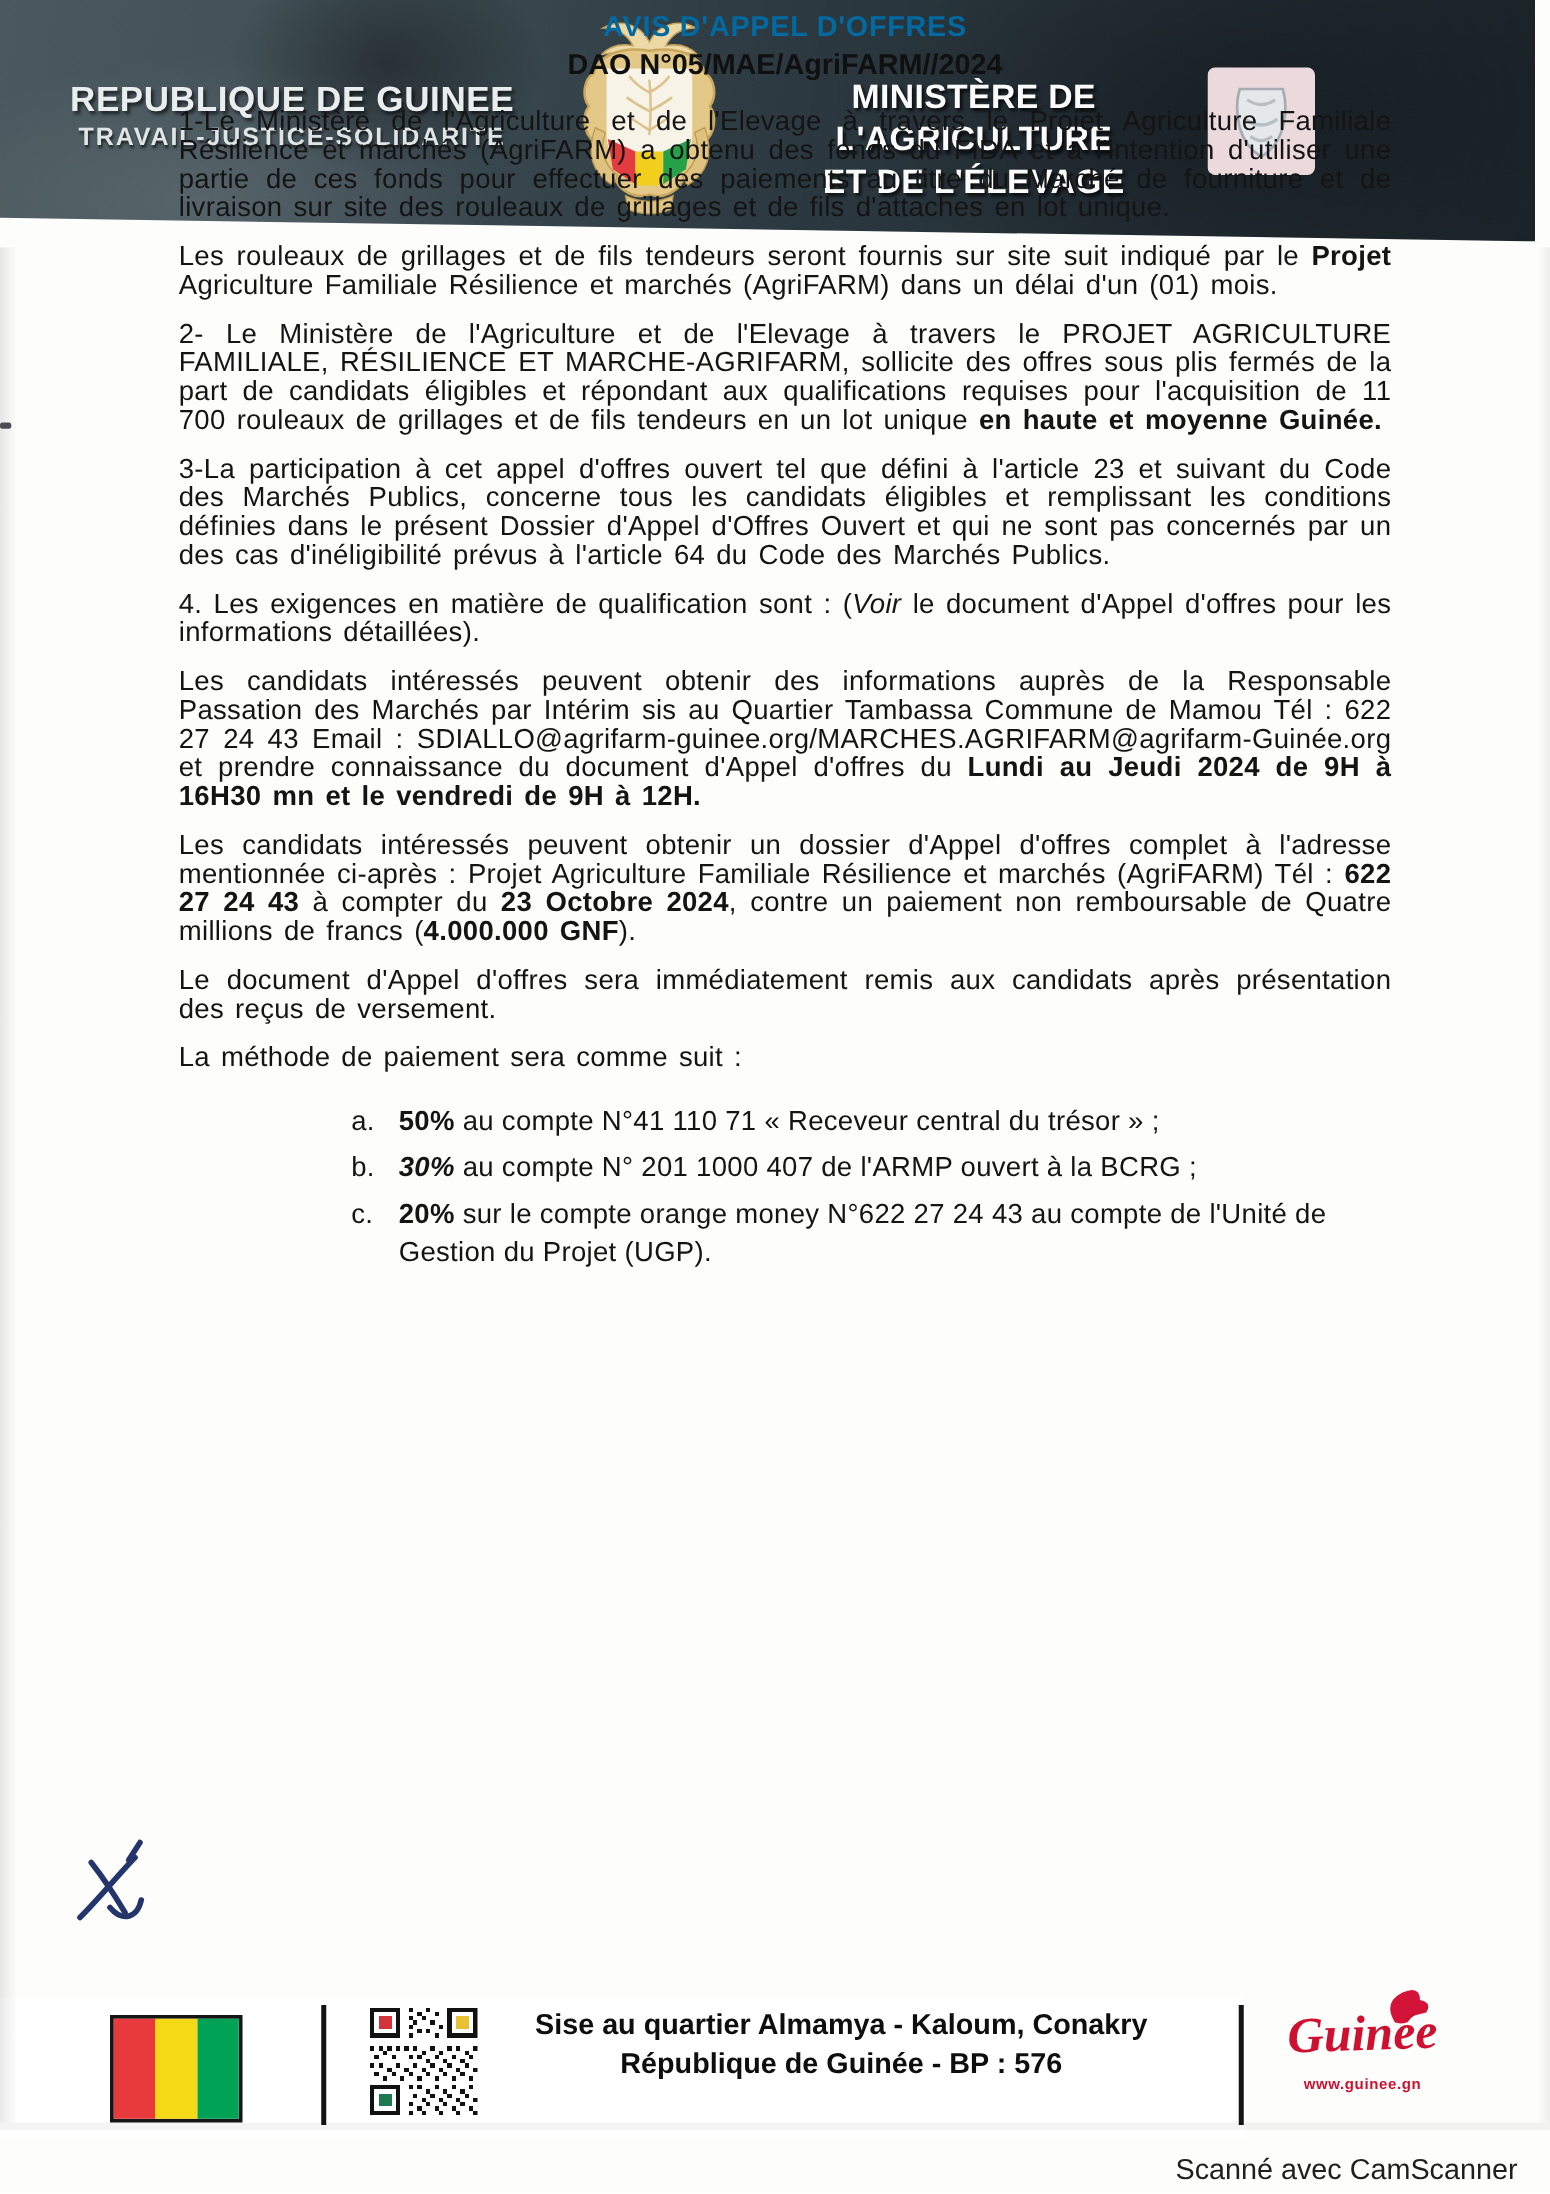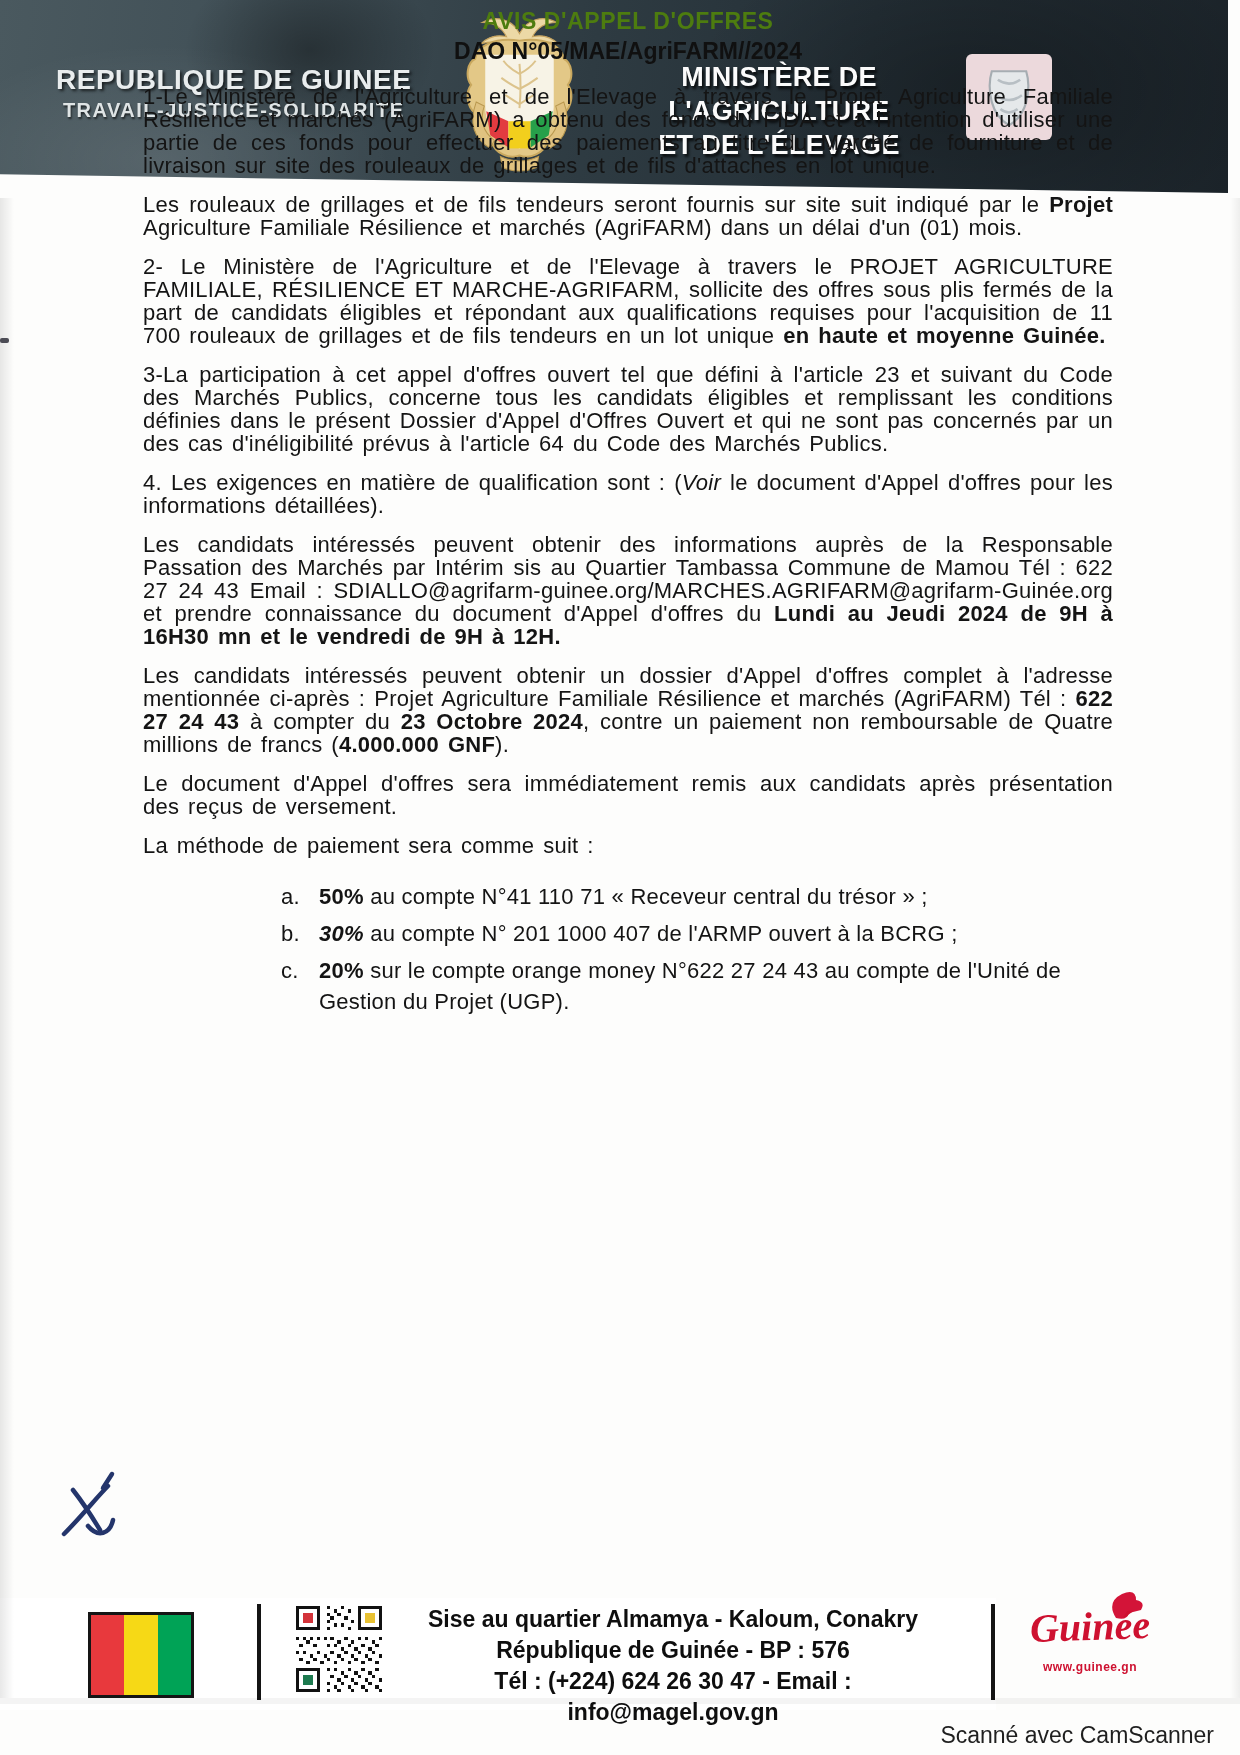--- a/index.html
+++ b/index.html
@@ -19,21 +19,21 @@
   .motto{font-size:20px;font-weight:700;letter-spacing:1.5px;color:#dfe4e5;margin-top:3px;
     text-shadow:1px 2px 2px rgba(0,0,0,0.6);}
   .emblem{position:absolute;left:452px;top:6px;width:136px;height:172px;}
   .hdr-right{position:absolute;left:614px;top:60px;width:330px;text-align:center;
     font-size:27px;font-weight:700;line-height:34px;color:#fbfbfb;letter-spacing:0.3px;
     text-shadow:2px 3px 3px rgba(0,0,0,0.8);}
   .hdr-logo{position:absolute;left:966px;top:52px;width:86px;height:90px;}
   
   .content{position:relative;padding:8px 127px 0 143px;}
   .doc-title{text-align:center;font-size:23px;font-weight:600;letter-spacing:0.6px;
-    color:#4d7c0f;margin:0 0 3px;}
+    color:#0369a1;margin:0 0 3px;}
   .doc-ref{text-align:center;font-size:23px;font-weight:700;color:#101010;margin:0 0 20px;}
   p.body{font-size:22px;line-height:23px;text-align:justify;color:#141414;
     margin:0 0 16px;word-spacing:2.5px;letter-spacing:0.25px;}
   .plist{margin:24px 0 0 138px;}
   .pitem{display:flex;font-size:22px;line-height:31px;color:#141414;margin-bottom:6px;
     letter-spacing:0.25px;}
   .plabel{width:38px;flex:none;}
   
   .xmark{position:absolute;left:50px;top:1466px;width:82px;height:92px;}
   
@@ -150,21 +150,20 @@
         <rect x="19" y="1" width="5" height="5" fill="#fff"></rect>
         <rect x="20" y="2" width="3" height="3" fill="#e8c132"></rect>
       <rect x="0" y="18" width="7" height="7" fill="#111"></rect>
         <rect x="1" y="19" width="5" height="5" fill="#fff"></rect>
         <rect x="2" y="20" width="3" height="3" fill="#1d7a4f"></rect>
       <path fill="#111" d="M9 0h1v1H9z M13 0h1v1h-1z M11 1h1v1h-1z M15 1h1v1h-1z M9 2h1v1H9z M12 2h1v1h-1z M10 3h1v1h-1z M14 3h1v1h-1z M9 4h1v1H9z M16 4h1v1h-1z M11 5h1v1h-1z M13 5h1v1h-1z M9 6h1v1H9z M15 6h1v1h-1z M0 9h1v1H0z M2 9h1v1H2z M4 9h1v1H4z M6 9h1v1H6z M8 9h1v1H8z M10 9h1v1h-1z M14 9h1v1h-1z M18 9h1v1h-1z M20 9h1v1h-1z M24 9h1v1h-1z M3 10h1v1H3z M12 10h1v1h-1z M16 10h1v1h-1z M22 10h1v1h-1z M1 11h1v1H1z M5 11h1v1H5z M9 11h1v1H9z M11 11h1v1h-1z M15 11h1v1h-1z M19 11h1v1h-1z M23 11h1v1h-1z M13 12h1v1h-1z M17 12h1v1h-1z M21 12h1v1h-1z M0 13h1v1H0z M2 13h1v1H2z M6 13h1v1H6z M10 13h1v1h-1z M14 13h1v1h-1z M18 13h1v1h-1z M22 13h1v1h-1z M4 14h1v1H4z M8 14h1v1H8z M12 14h1v1h-1z M16 14h1v1h-1z M20 14h1v1h-1z M24 14h1v1h-1z M1 15h1v1H1z M5 15h1v1H5z M9 15h1v1H9z M13 15h1v1h-1z M17 15h1v1h-1z M21 15h1v1h-1z M3 16h1v1H3z M7 16h1v1H7z M11 16h1v1h-1z M15 16h1v1h-1z M19 16h1v1h-1z M23 16h1v1h-1z M9 18h1v1H9z M11 18h1v1h-1z M15 18h1v1h-1z M19 18h1v1h-1z M21 19h1v1h-1z M13 19h1v1h-1z M17 19h1v1h-1z M23 18h1v1h-1z M10 20h1v1h-1z M14 20h1v1h-1z M18 20h1v1h-1z M22 20h1v1h-1z M12 21h1v1h-1z M16 21h1v1h-1z M20 21h1v1h-1z M24 21h1v1h-1z M9 22h1v1H9z M13 22h1v1h-1z M17 22h1v1h-1z M21 22h1v1h-1z M11 23h1v1h-1z M15 23h1v1h-1z M19 23h1v1h-1z M23 23h1v1h-1z M9 24h1v1H9z M12 24h1v1h-1z M16 24h1v1h-1z M20 24h1v1h-1z M24 24h1v1h-1z"></path>
     </svg>
     <div class="addr">
       <div>Sise au quartier Almamya - Kaloum, Conakry</div>
       <div>République de Guinée - BP : 576</div>
-      <div>Tél : (+224) 624 26 30 47 - Email : info@magel.gov.gn</div>
     </div>
     <div class="vline v2"></div>
     <div class="brand">
       <svg class="bird" viewBox="0 0 40 34">
         <path d="M12 28 q-10 -16 6 -24 q14 -6 14 6 q10 2 5 10 l-12 3 q-2 8 -13 5 z" fill="#d31438"></path>
       </svg>
       <div class="brand-name">Guinée</div>
       <div class="brand-url">www.guinee.gn</div>
     </div>
   </footer>

